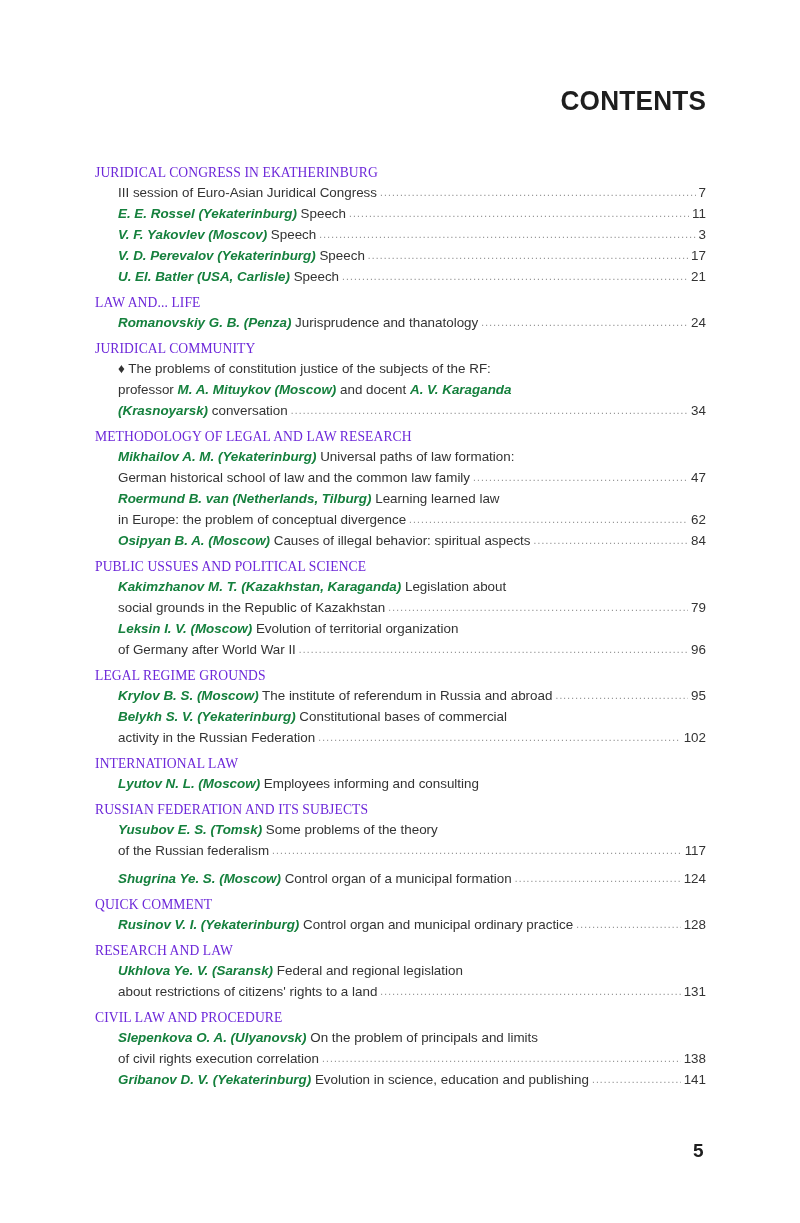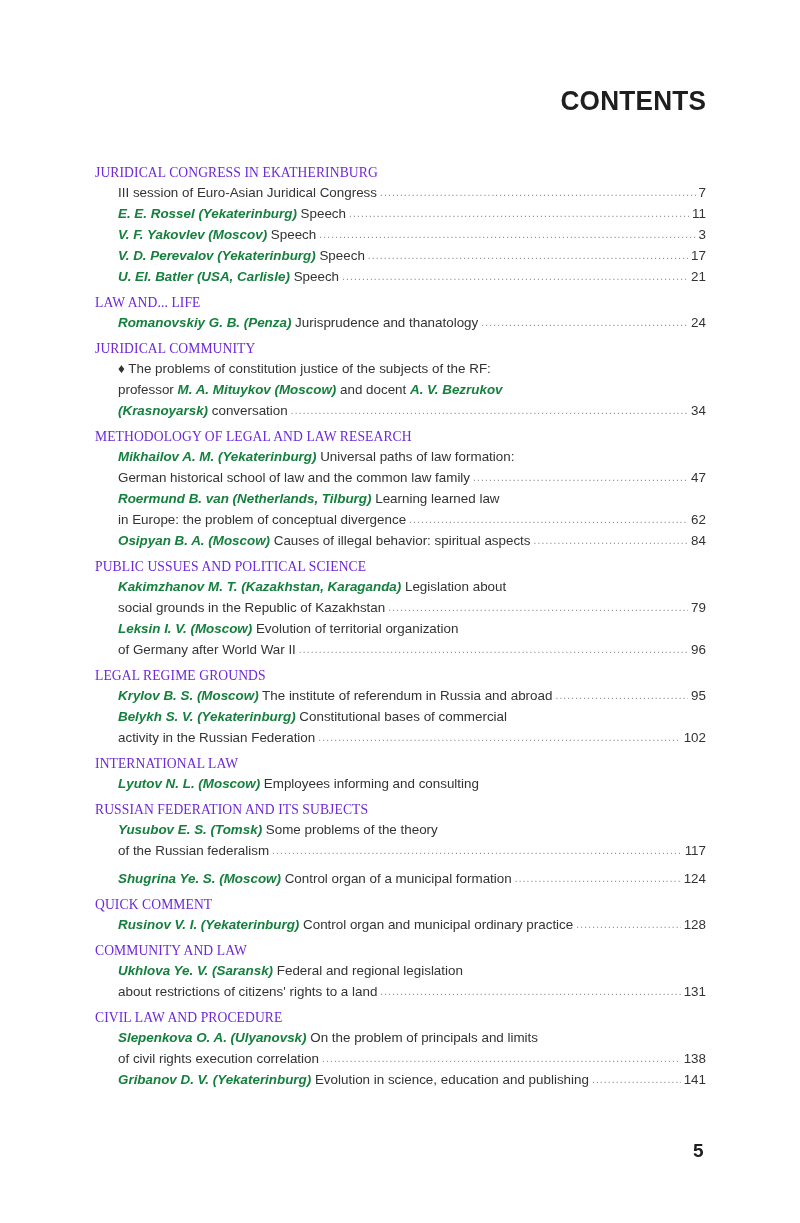--- a/index.html
+++ b/index.html
@@ -73,21 +73,21 @@
         </div>
       </div>
     </div>
     <div class="section">
       <div class="sec-head">JURIDICAL COMMUNITY</div>
       <div class="entry">
         <div class="line">
           <span class="txt"><span>♦ The problems of constitution justice of the subjects of the RF:</span></span>
         </div>
         <div class="line">
-          <span class="txt"><span>professor </span><span class="auth">M. A. Mituykov (Moscow)</span><span> and docent </span><span class="auth">A. V. Bezrukov</span></span>
+          <span class="txt"><span>professor </span><span class="auth">M. A. Mituykov (Moscow)</span><span> and docent </span><span class="auth">A. V. Karaganda</span></span>
         </div>
         <div class="line">
           <span class="txt"><span class="auth">(Krasnoyarsk)</span><span> conversation</span></span>
           <span class="leader"></span>
           <span class="pg">34</span>
         </div>
       </div>
     </div>
     <div class="section">
       <div class="sec-head">METHODOLOGY OF LEGAL AND LAW RESEARCH</div>
@@ -196,21 +196,21 @@
       <div class="sec-head">QUICK COMMENT</div>
       <div class="entry">
         <div class="line">
           <span class="txt"><span class="auth">Rusinov V. I. (Yekaterinburg)</span><span> Control organ and municipal ordinary practice</span></span>
           <span class="leader"></span>
           <span class="pg">128</span>
         </div>
       </div>
     </div>
     <div class="section">
-      <div class="sec-head">COMMUNITY AND LAW</div>
+      <div class="sec-head">RESEARCH AND LAW</div>
       <div class="entry">
         <div class="line">
           <span class="txt"><span class="auth">Ukhlova Ye. V. (Saransk)</span><span> Federal and regional legislation</span></span>
         </div>
         <div class="line">
           <span class="txt"><span>about restrictions of citizens' rights to a land</span></span>
           <span class="leader"></span>
           <span class="pg">131</span>
         </div>
       </div>

